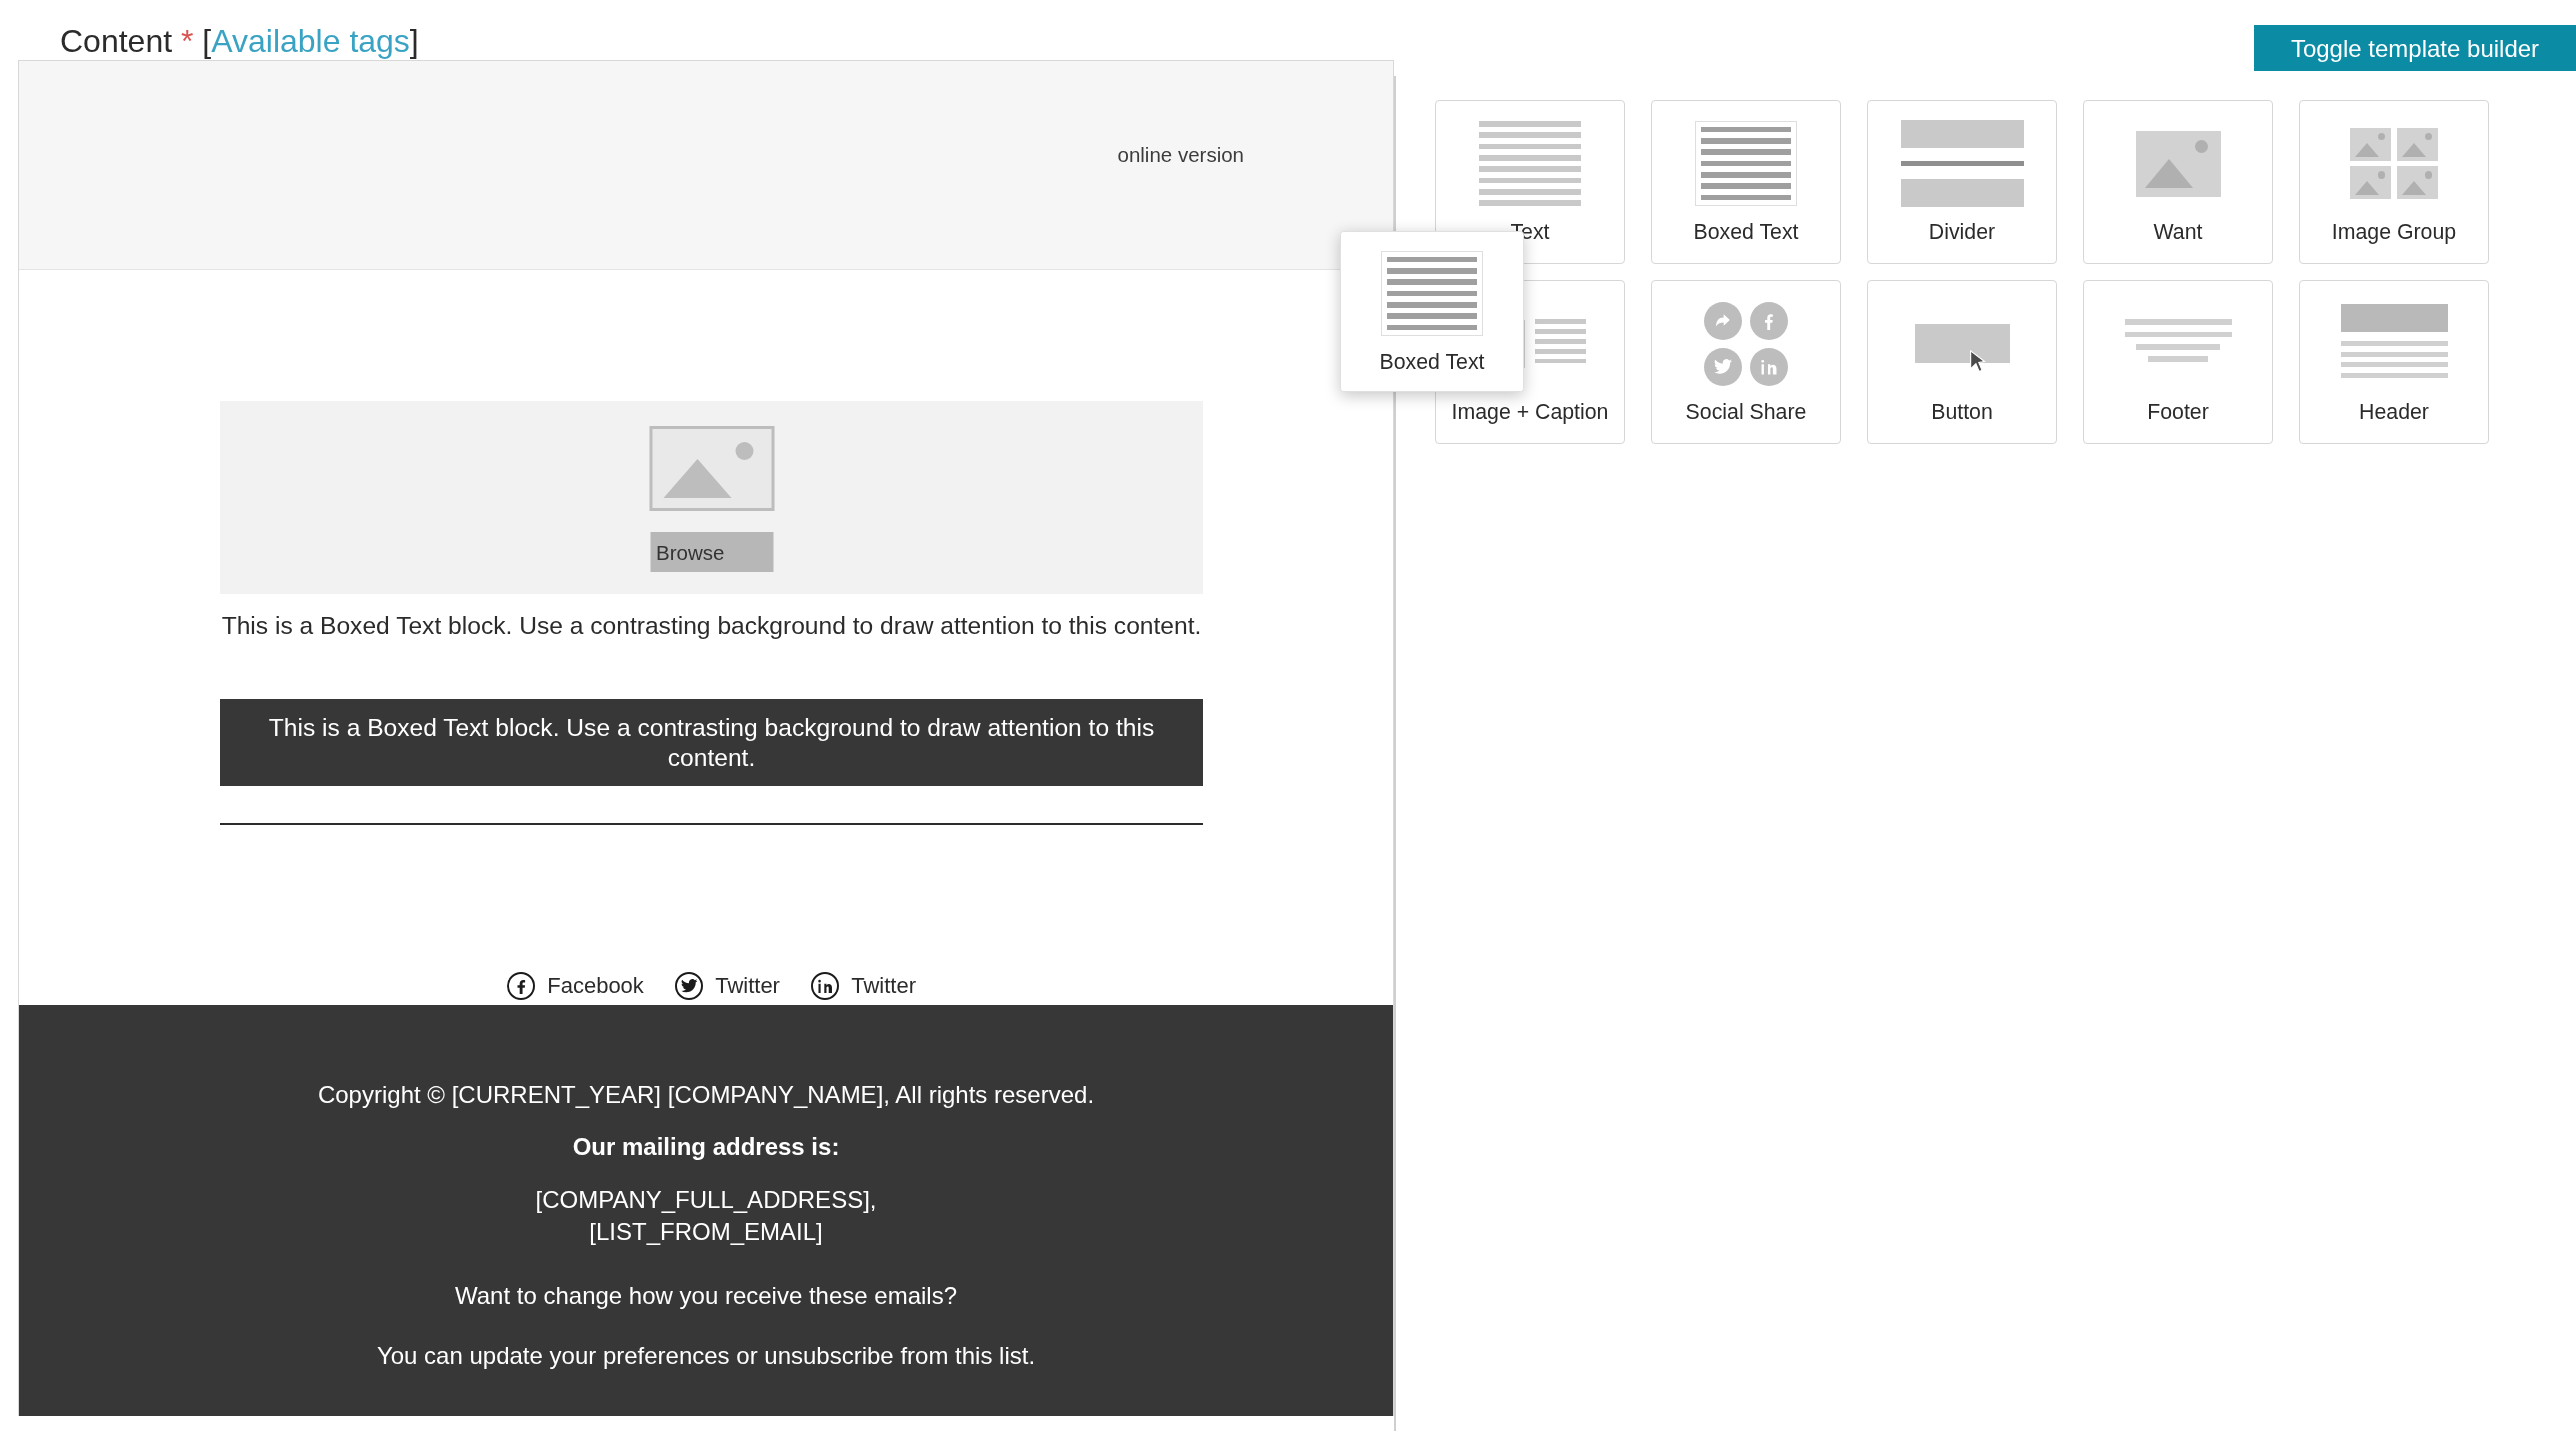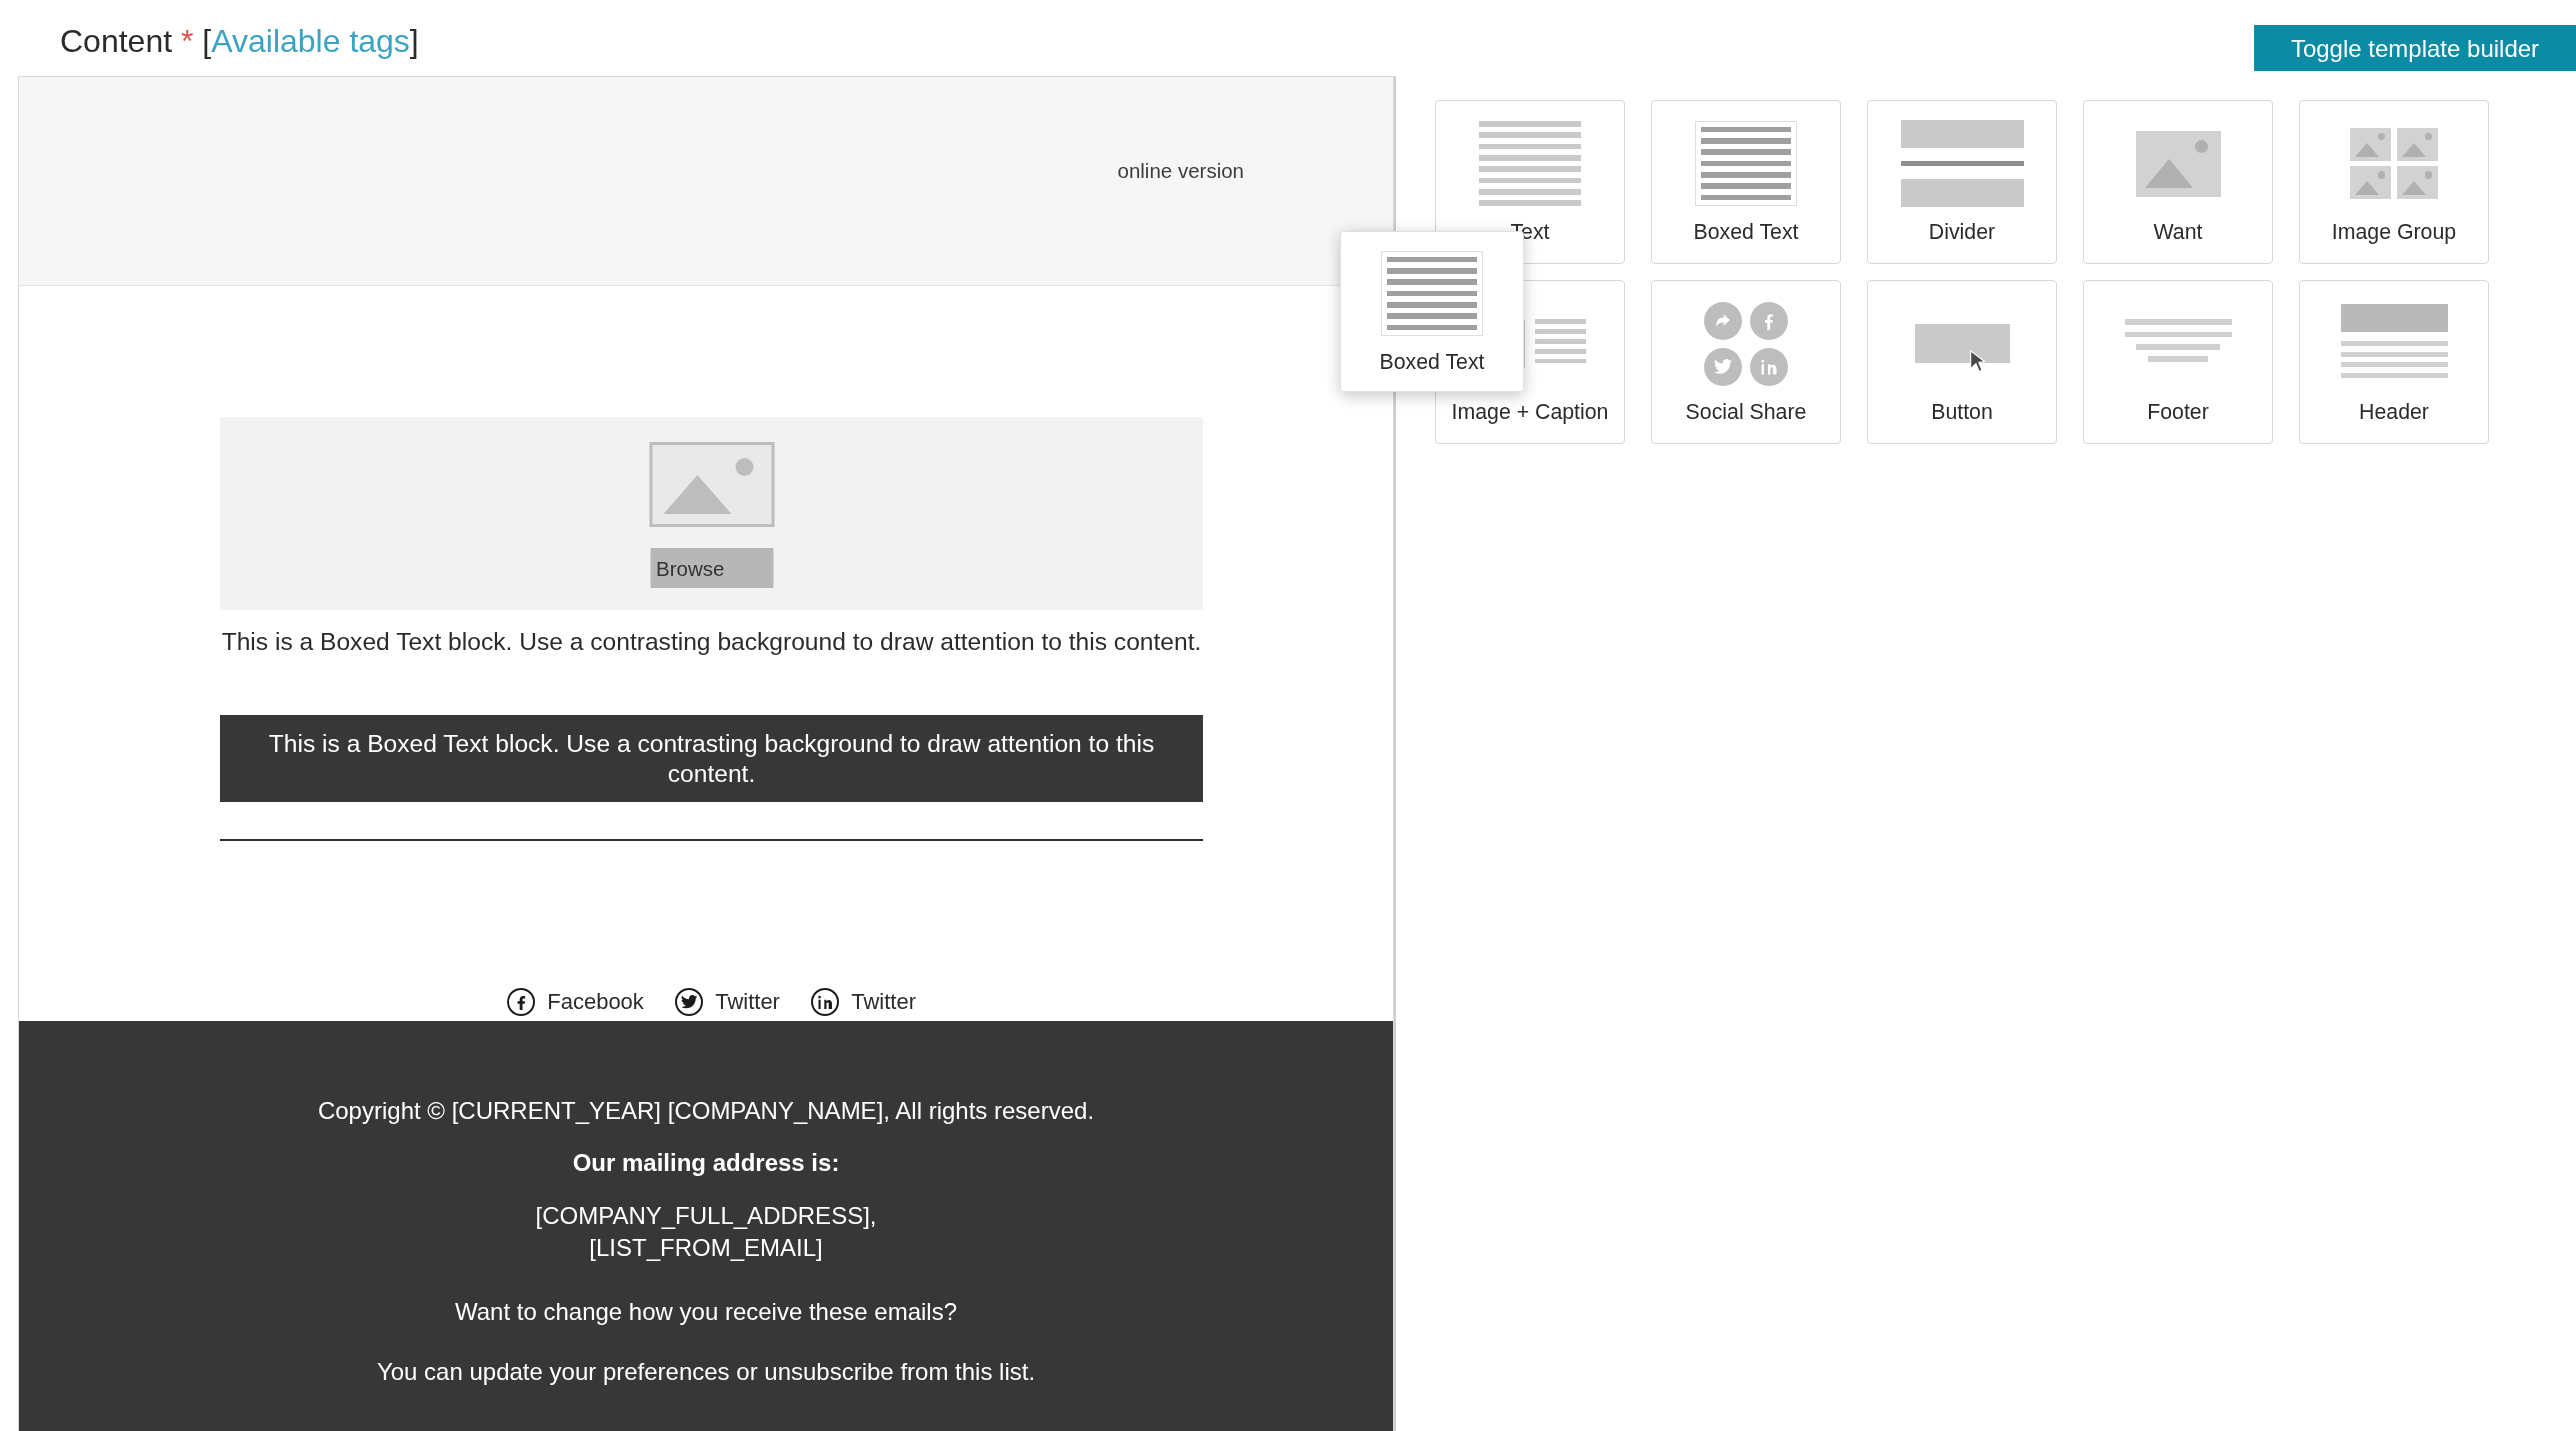--- a/index.html
+++ b/index.html
@@ -39,21 +39,21 @@
     line-height: 46px;
     text-align: center;
     border: none;
     cursor: pointer;
     font-family: "Liberation Sans", sans-serif;
   }
 
   
   .preview-pane {
     position: absolute;
-    left: 18px; top: 76px;
+    left: 18px; top: 60px;
     width: 1376px; height: 1356px;
     background: #ffffff;
     border: 0.8px solid #d8d8d8;
     border-bottom: none;
     overflow: hidden;
   }
   .pane-divider {
     position: absolute;
     left: 1394px; top: 76px;
     width: 1.6px; height: 1356px;

